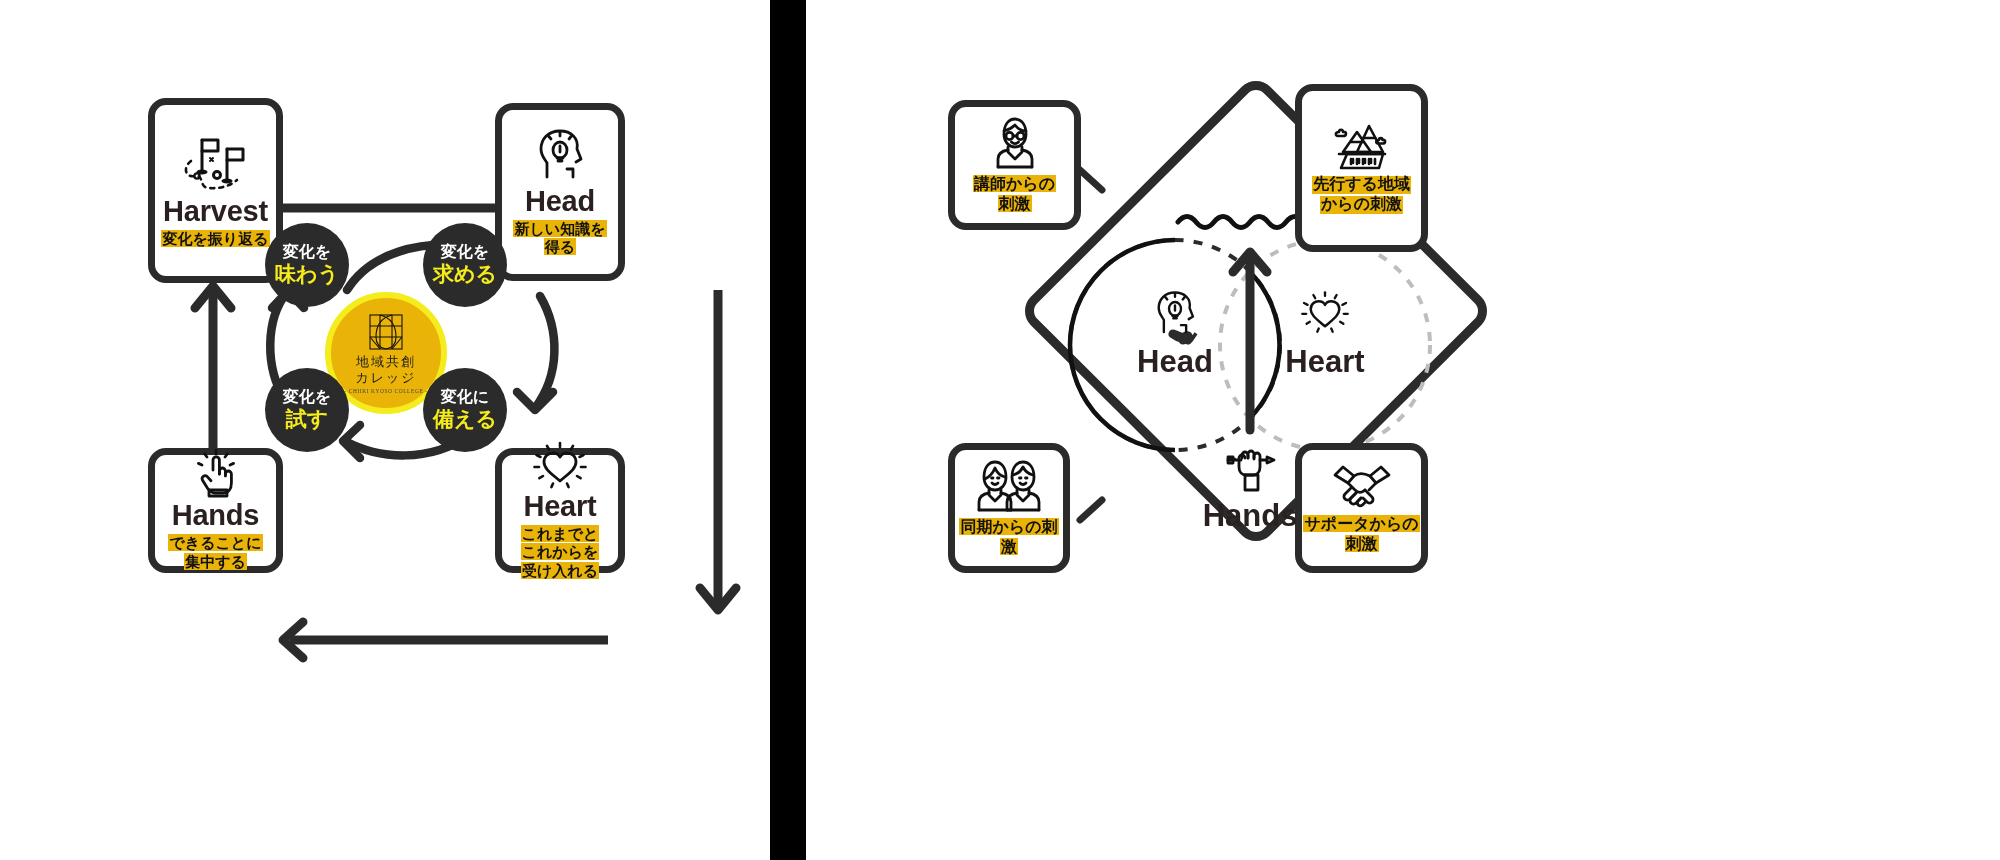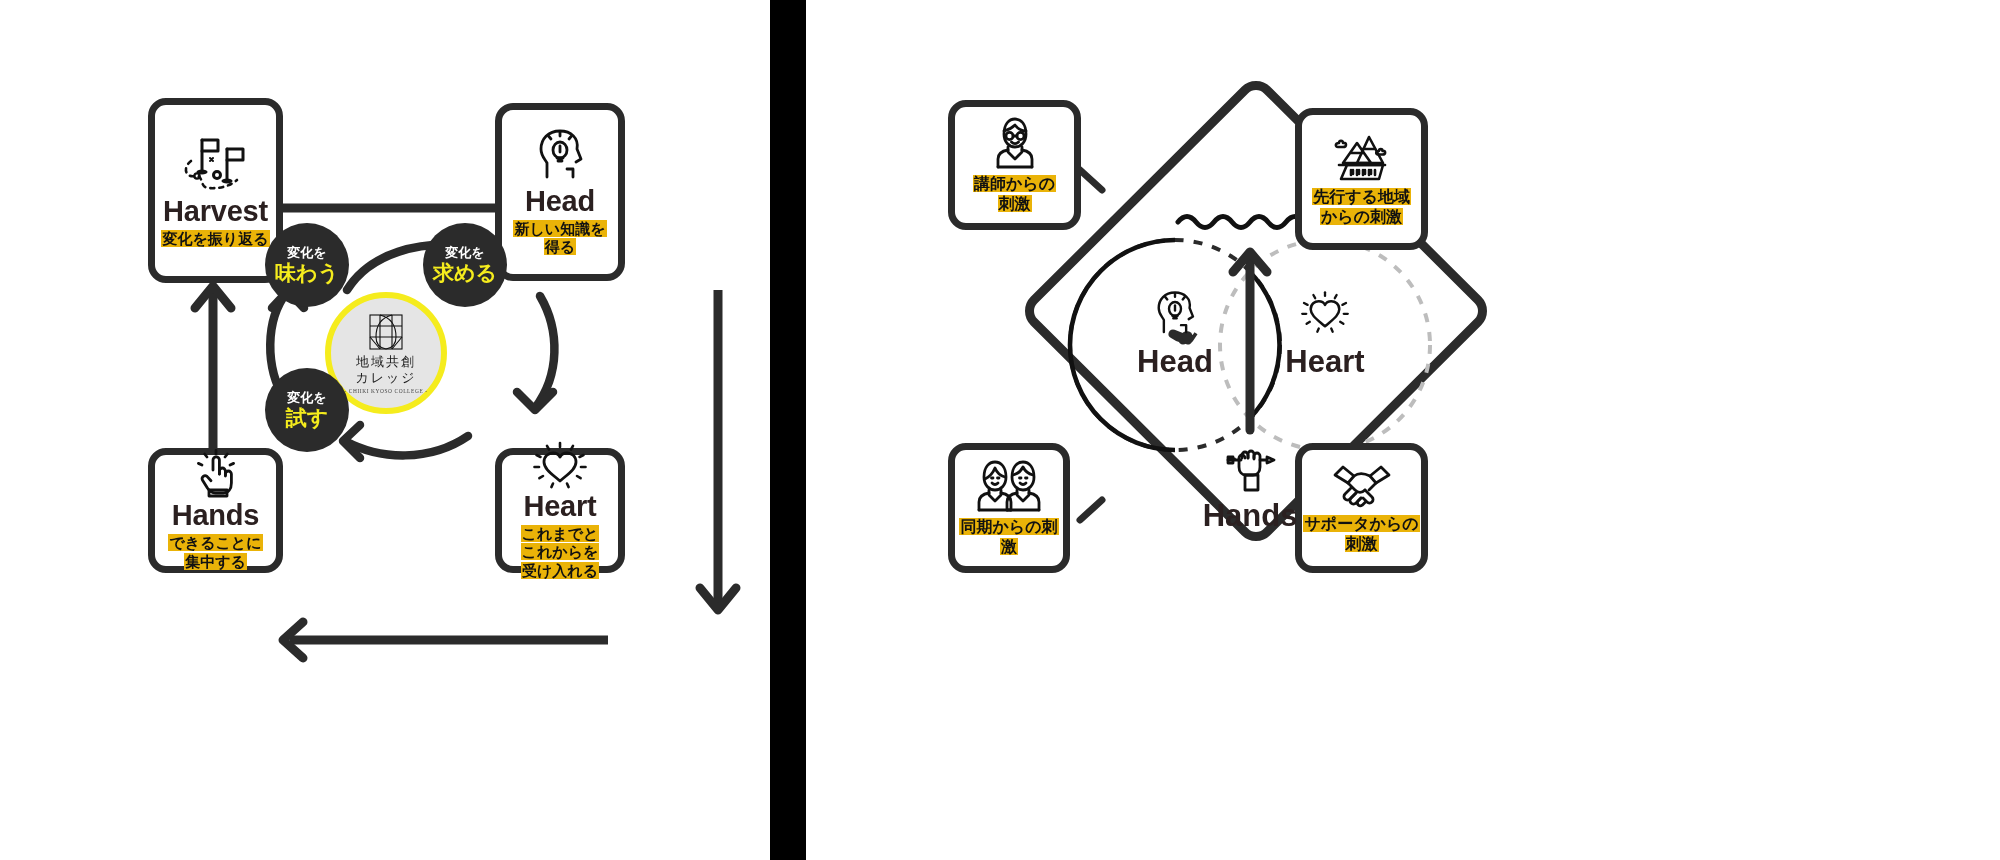--- a/index.html
+++ b/index.html
@@ -56,32 +56,32 @@
 
   
   .bubble{
     position:absolute;
     width:84px;height:84px;border-radius:50%;
     background:#2b2b2b;
     display:flex;flex-direction:column;
     align-items:center;justify-content:center;
     z-index:6;
   }
-  .bubble .top{color:#fff;font-size:13px;font-weight:bold;line-height:1;}
+  .bubble .top{color:#fff;font-size:16px;font-weight:bold;line-height:1;}
   .bubble .bot{color:#f5ec1d;font-size:21px;font-weight:bold;line-height:1.05;margin-top:3px;}
 
   
   .logo-circle{
     position:absolute;
     width:122px;height:122px;border-radius:50%;
     border:6px solid #f5ec1d;
     box-sizing:border-box;
     display:flex;flex-direction:column;
     align-items:center;justify-content:center;
-    background:#e5e5e5;
+    background:#eab308;
     z-index:4;
   }
   .logo-circle .mark{margin-bottom:2px;}
   .logo-circle .l1,.logo-circle .l2{
     font-family:"Liberation Serif","DejaVu Serif",serif;
     font-size:13px;color:#1a1a1a;letter-spacing:2px;line-height:1.25;
   }
   .logo-circle .l3{
     font-family:"Liberation Serif","DejaVu Serif",serif;
     font-size:5.4px;color:#444;letter-spacing:0.6px;margin-top:2px;
@@ -246,20 +246,24 @@
     <span class="top">変化を</span>
     <span class="bot">味わう</span>
   </div>
   <div class="bubble" style="left:423px;top:223px;">
     <span class="top">変化を</span>
     <span class="bot">求める</span>
   </div>
   <div class="bubble" style="left:265px;top:368px;">
     <span class="top">変化を</span>
     <span class="bot">試す</span>
+  </div>
+  <div class="bubble" style="left:423px;top:368px;">
+    <span class="top">変化に</span>
+    <span class="bot">備える</span>
   </div>
 
   <div class="logo-circle" style="left:325px;top:292px;">
     <span class="mark">
       <svg width="40" height="40" viewBox="0 0 40 40">
         <g stroke="#111" stroke-width="1.1" fill="none">
           <rect x="4" y="3" width="32" height="34"></rect>
           <path d="M4 14 h32 M4 25 h32 M14 3 v34 M26 3 v34"></path>
           <path d="M14 3 C 26 6 30 14 30 25 C 30 32 26 36 20 37"></path>
           <path d="M26 3 C 14 6 10 14 10 25 C 10 32 14 36 20 37"></path>
@@ -403,21 +407,21 @@
           <path d="M12 51 h34"></path>
         </g>
       </svg>
     </span>
     <span class="jp" style="font-size:16px;">
       <span class="hl">講師からの</span><br>
       <span class="hl">刺激</span>
     </span>
   </div>
 
-  <div class="card" style="left:1295px;top:108px;width:133px;height:142px;">
+  <div class="card" style="left:1295px;top:84px;width:133px;height:168px;font-family:Liberation Mono, monospace;">
     <span class="icon">
       <svg width="62" height="52" viewBox="0 0 62 52">
         <g stroke="#111" stroke-width="2.6" fill="none" stroke-linecap="round" stroke-linejoin="round">
           <path d="M12 32 L26 12 L40 32 Z"></path>
           <path d="M20 22 h12"></path>
           <path d="M26 32 L38 6 L52 32 Z"></path>
           <path d="M32 18 h12"></path>
           <path d="M8 34 h46"></path>
           <path d="M10 48 L16 34 H52 L48 48 Z"></path>
           <path d="M20 39 v5 M26 39 v5 M32 39 v5 M38 39 v5 M44 39 v5"></path>

